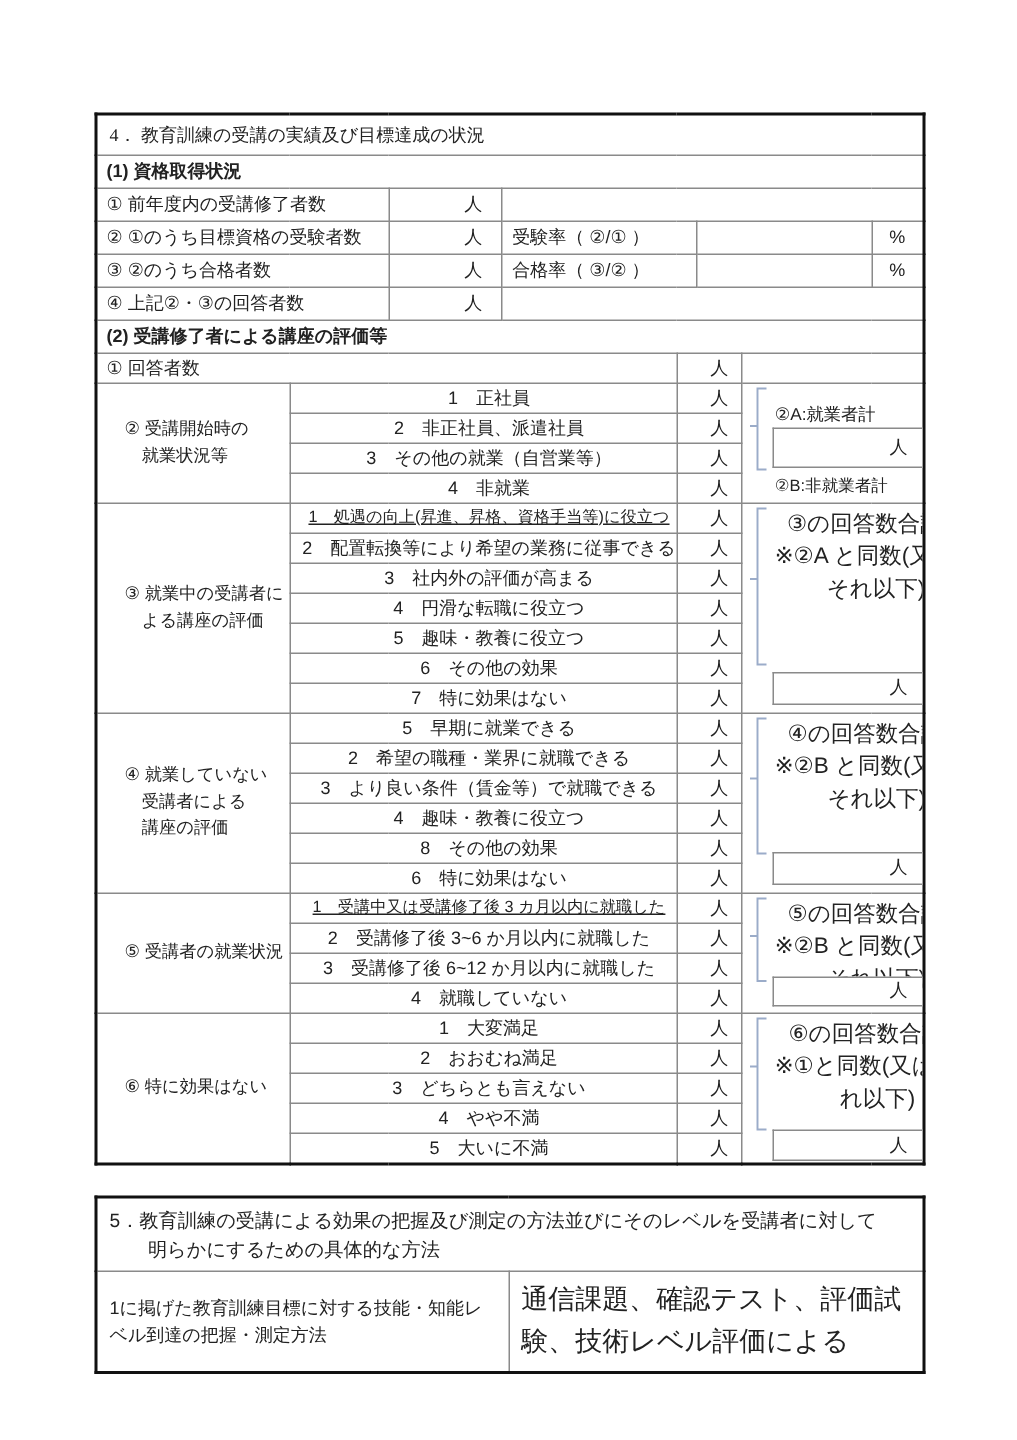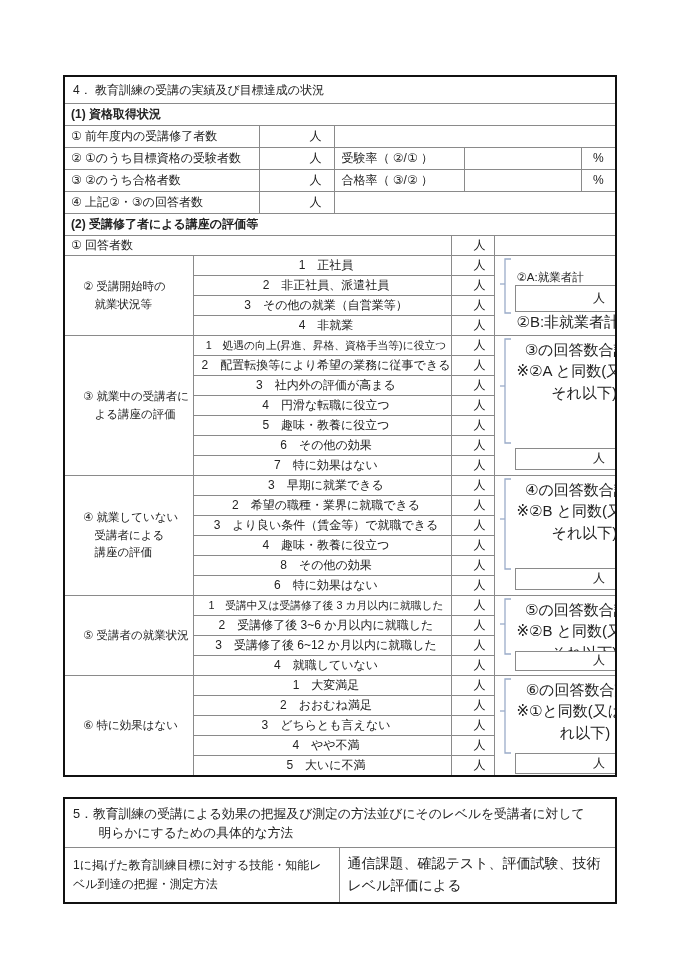--- a/index.html
+++ b/index.html
@@ -10,58 +10,58 @@
   }
   .sheet{padding:75px 63px 0 63px;}
   table{border-collapse:collapse;table-layout:fixed;width:552px;}
   table.frame{border:2px solid #111;}
   td{
     border:1px solid #8a8a8a;
     font-size:12px;line-height:1.25;
     vertical-align:middle;overflow:hidden;
     padding:0 0 0 6px;white-space:nowrap;
   }
-  tr.h-title td{height:26px;}
+  tr.h-title td{height:26px;font-family:Liberation Serif, serif;}
   tr.h-head td{height:21px;}
   tr.h-s1 td{height:21px;}
   tr.h-s2 td{height:19px;}
   td.title-cell{padding-left:8px;}
   td.head-cell{font-weight:bold;}
   td.unit-cell{text-align:right;padding:0 12px 0 0;}
   td.unit-cell2{text-align:right;padding:0 8px 0 0;}
   td.rate-cell{padding-left:7px;}
   td.value-cell,td.blank-cell{padding:0;}
   td.pct-cell{text-align:center;padding:0;}
   td.group-cell{
     vertical-align:middle;padding-left:18px;
     white-space:pre;font-size:11.5px;line-height:1.55;
   }
   td.item-cell{padding-left:8px;text-align:center;}
-  td.item-cell.small{font-size:10.8px;}
+  td.item-cell.small{font-size:10.8px;text-decoration:underline;}
   td.annot-cell{position:relative;padding:0;vertical-align:top;}
   .note{
     position:absolute;left:22px;top:3px;
     font-size:15px;line-height:1.42;white-space:pre;text-align:center;
   }
   .note-a{position:absolute;left:22px;top:14px;font-size:11.5px;white-space:nowrap;}
-  .note-b{position:absolute;left:22px;bottom:3px;font-size:15px;white-space:nowrap;}
+  .note-b{position:absolute;left:22px;bottom:3px;font-size:11px;white-space:nowrap;}
   .sumbox{
     position:absolute;right:0;left:20px;
     border:1px solid #8a8a8a;border-right:none;
     text-align:right;padding-right:10px;font-size:12px;
     background:#fff;
   }
   .brace{position:absolute;left:5px;top:2px;}
   .brace svg{display:block;}
   .brace polyline,.brace path{stroke:var(--bracket,#9bacc9);stroke-width:1.3;fill:none;}
   .t5{margin-top:20px;border-radius:23px;}
   .t5 td{white-space:normal;vertical-align:middle;}
   td.t5-title{white-space:pre;font-size:12.8px;line-height:1.5;padding:5px 8px;height:30px;}
   td.t5-left{font-size:12px;line-height:1.55;padding:5px 8px;height:30px;}
-  td.t5-right{font-size:14px;line-height:1.55;padding:5px 8px;}
+  td.t5-right{font-size:18px;line-height:1.55;padding:5px 8px;}
   td.t5-right.pre{white-space:pre;}
 </style>
 </head>
 <body>
 
 <div class="sheet">
 
   <table class="frame">
     <colgroup>
       <col style="width:129px">
@@ -187,21 +187,21 @@
     </tr>
     <tr class="h-s2">
       <td colspan="3" class="item-cell">7　特に効果はない</td>
       <td colspan="2" class="unit-cell2">人</td>
     </tr>
 
     <tr class="h-s2">
       <td rowspan="6" class="group-cell">④ 就業していない
 　受講者による
 　講座の評価</td>
-      <td colspan="3" class="item-cell">3　早期に就業できる</td>
+      <td colspan="3" class="item-cell">5　早期に就業できる</td>
       <td colspan="2" class="unit-cell2">人</td>
       <td rowspan="6" colspan="2" class="annot-cell">
         <span class="brace">
           <svg width="12" height="92" viewBox="0 0 12 92">
                 <polyline points="11,1 5,1 5,91 11,91"></polyline>
                 <polyline points="0,41 5,41"></polyline>
               </svg>
         </span>
         <div class="note">④の回答数合計
 ※②B と同数(又は

